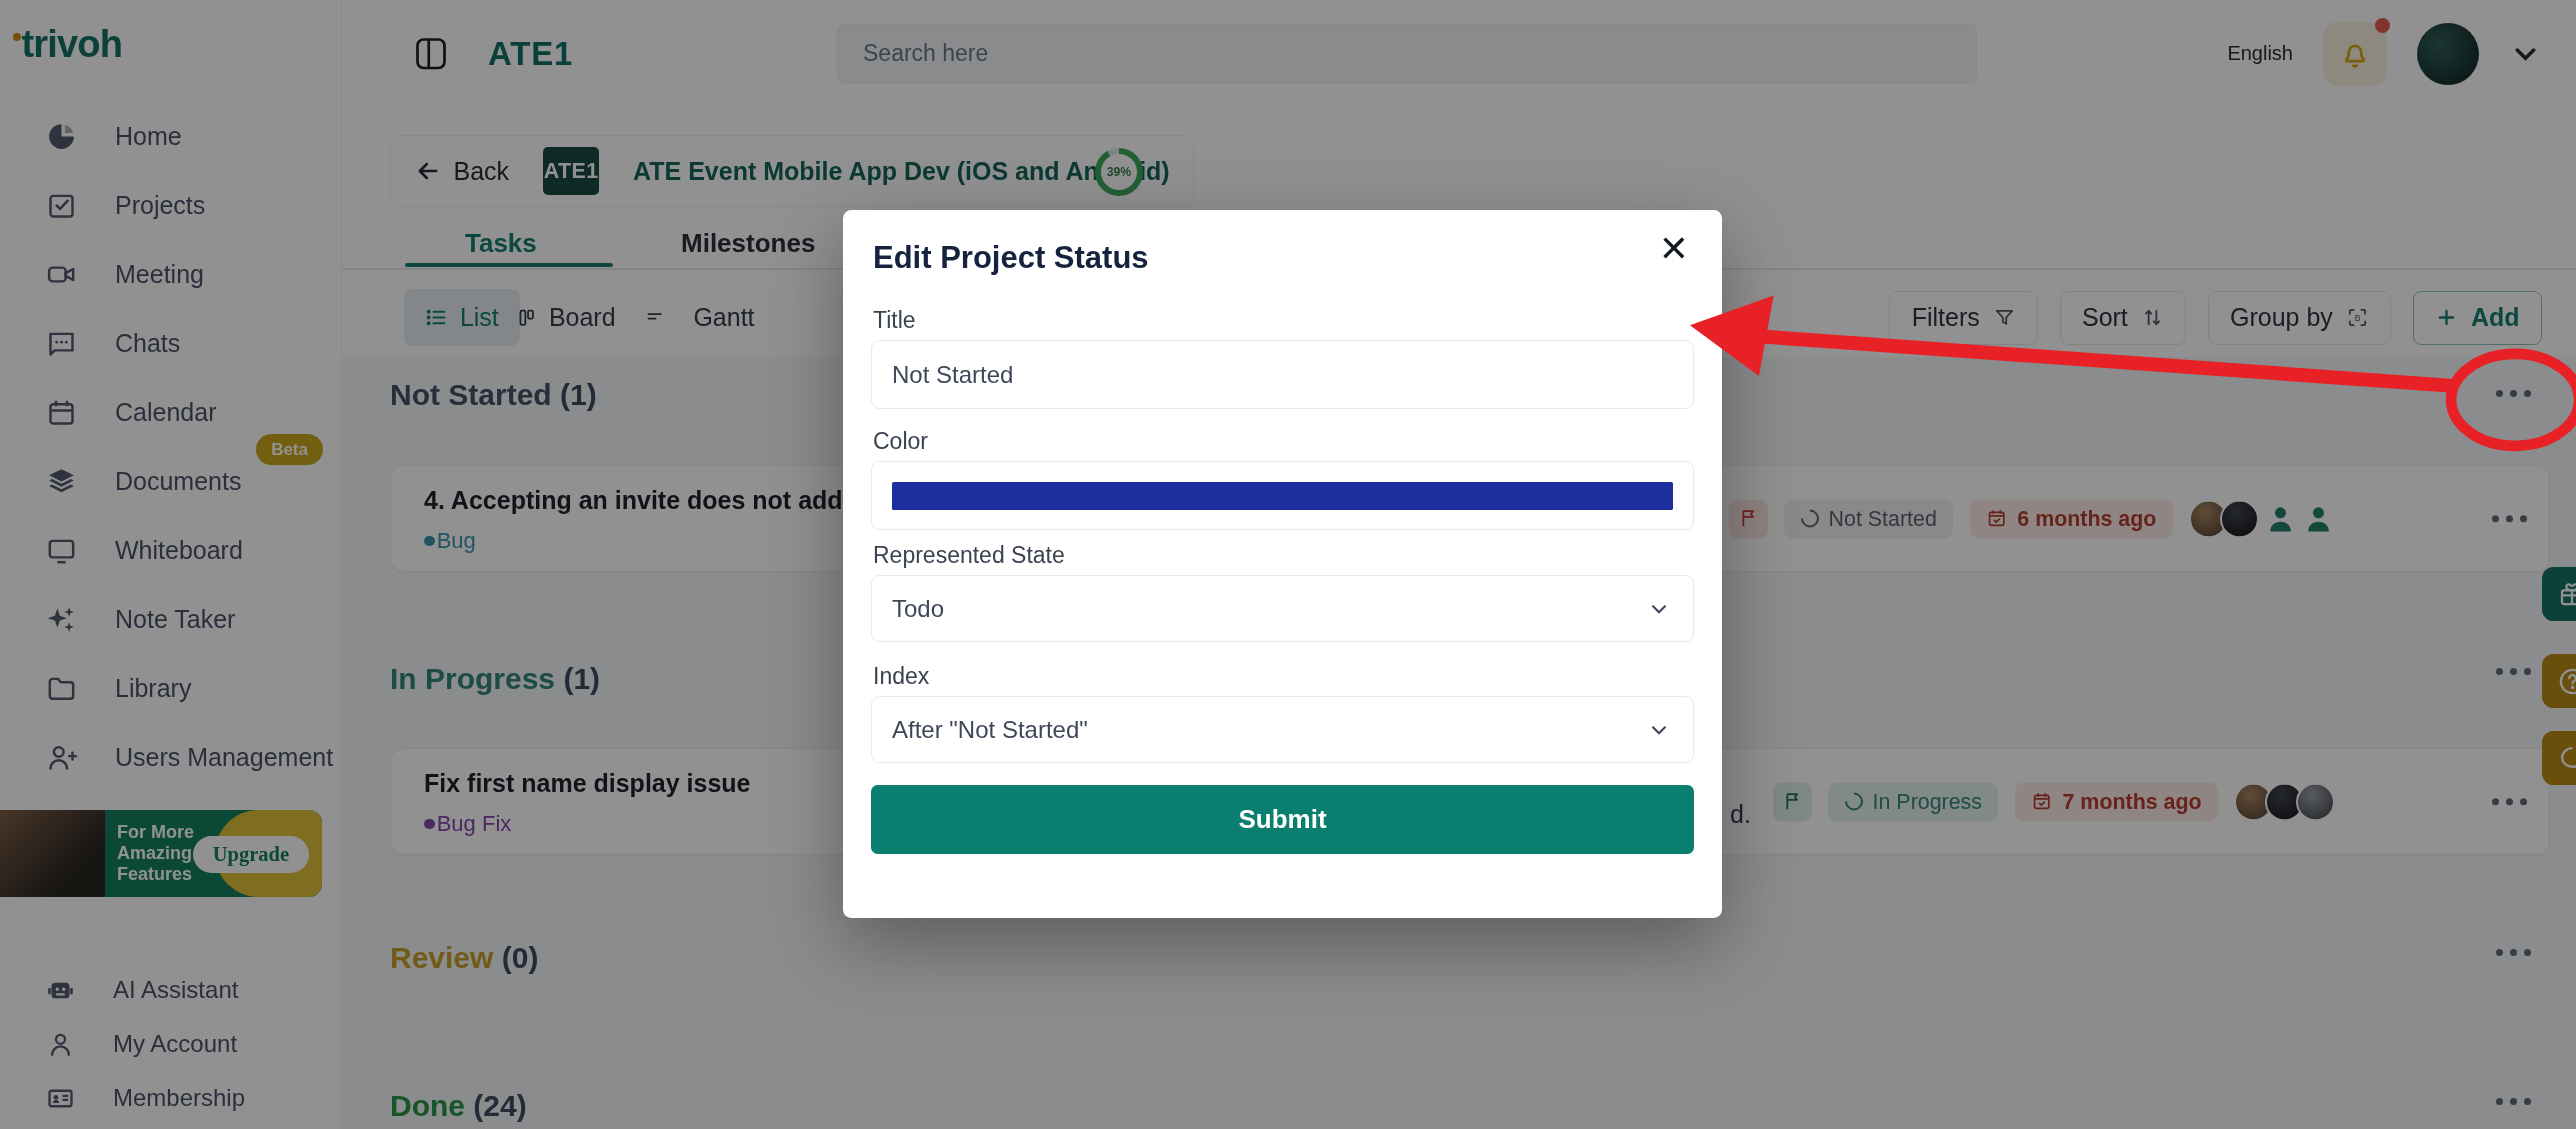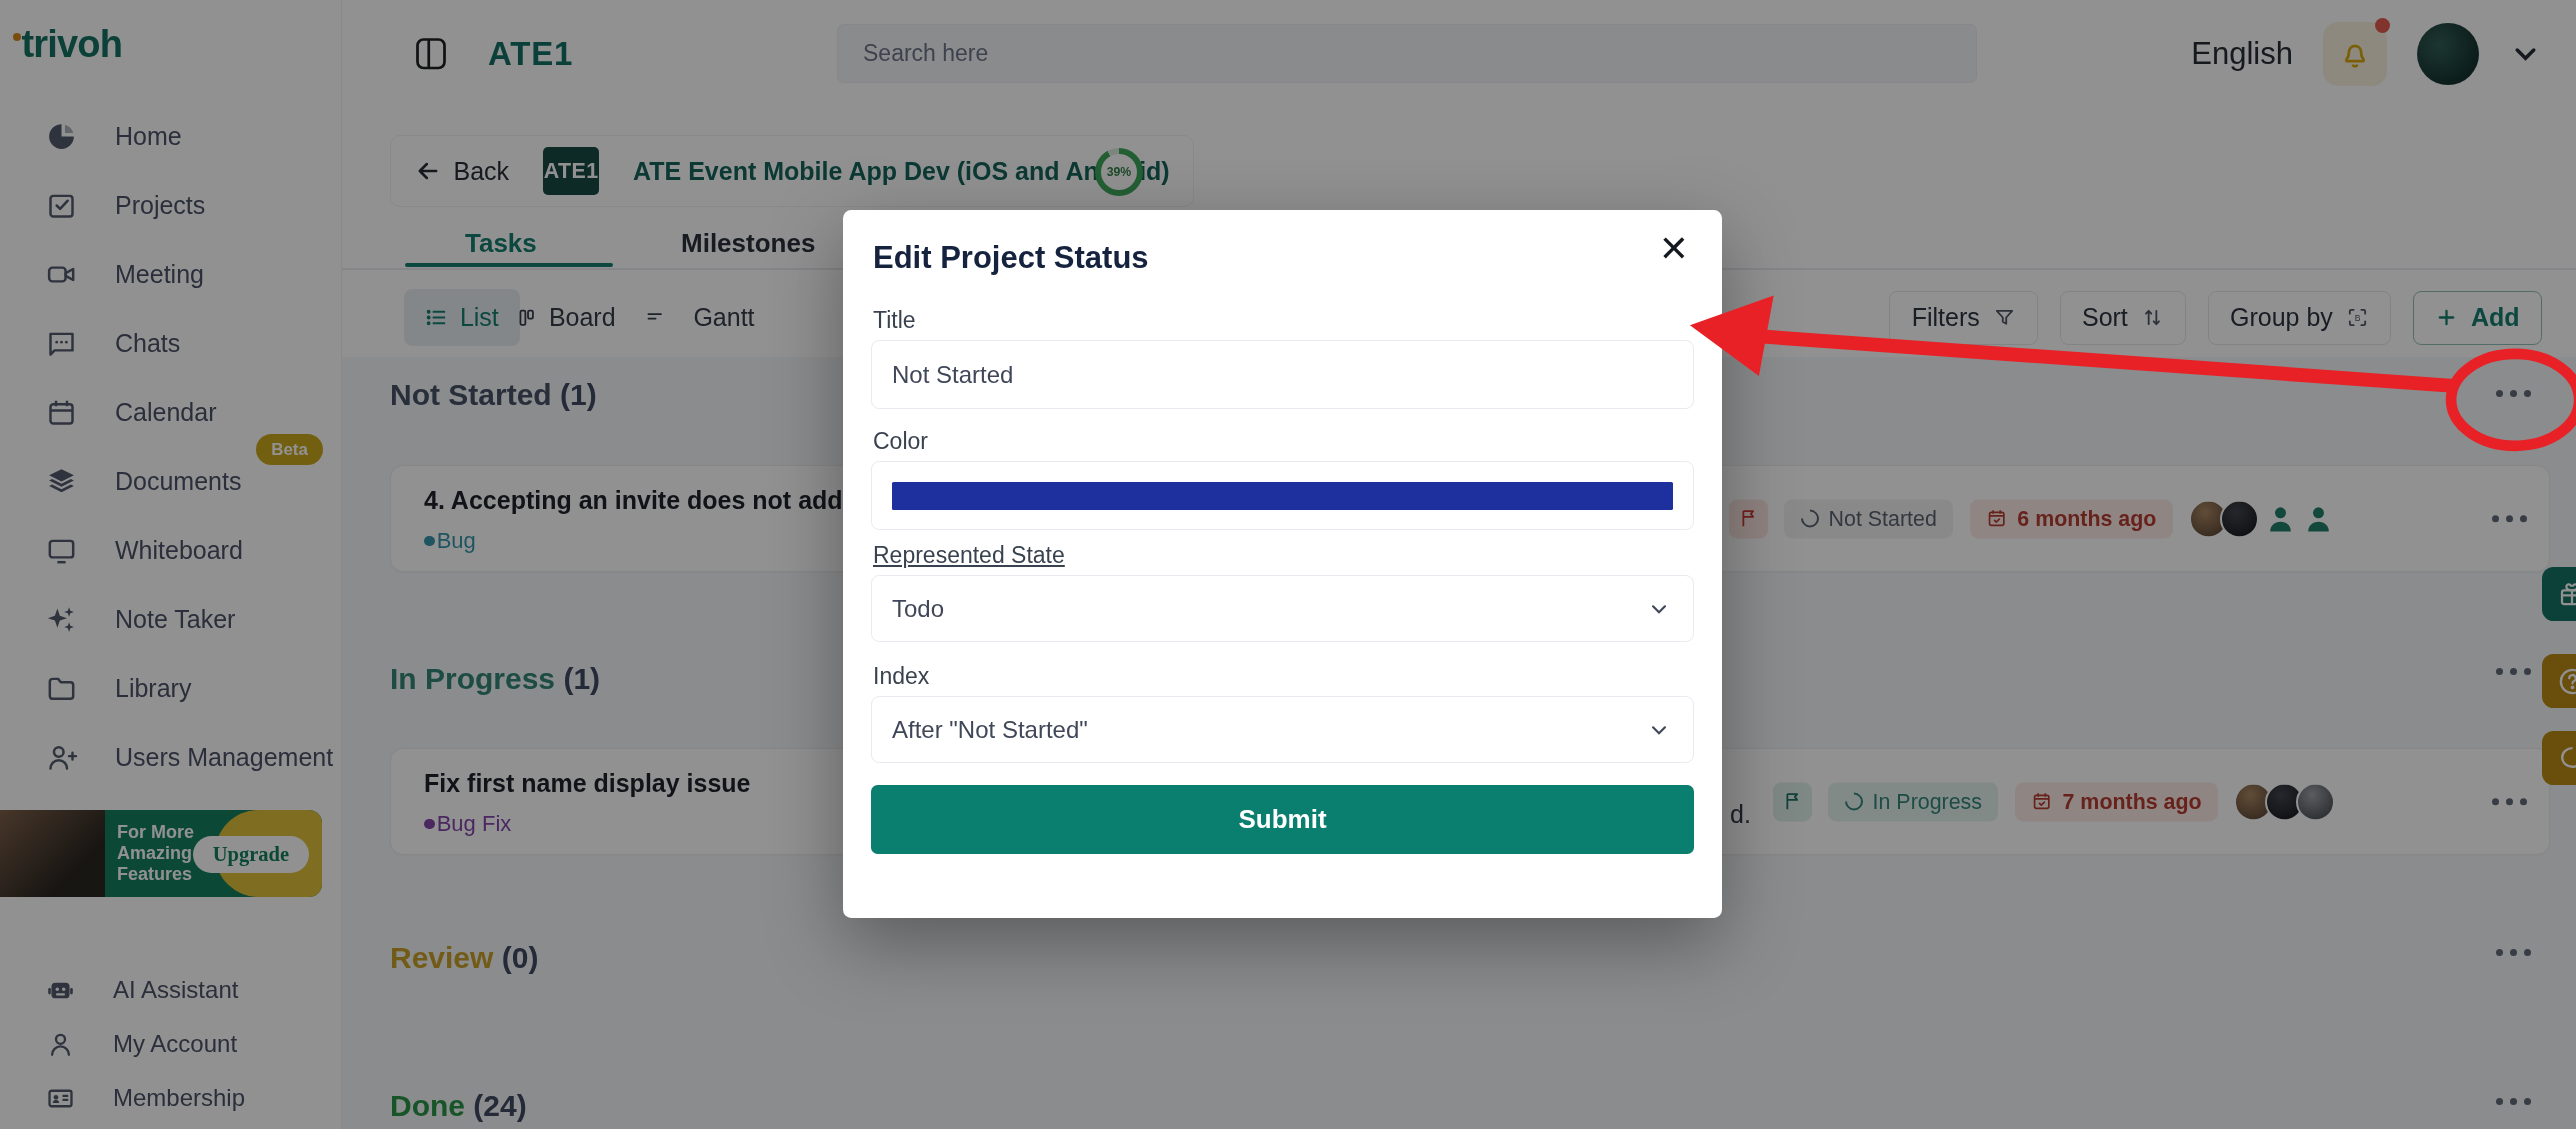--- a/index.html
+++ b/index.html
@@ -27,21 +27,21 @@
   .banner-text { position:absolute; left:117px; top:11.5px; color:#fff; font-size:18px; font-weight:700; line-height:21.4px; }
   .banner-btn { position:absolute; right:13px; top:25.5px; background:#fff; color:#0b7a58; font-size:20.5px; font-weight:600; padding:7.4px 20px; border-radius:820px; cursor:pointer;font-family:Liberation Serif, serif; }
 
   
   .topbar { position:absolute; left:342px; top:0; width:2234px; height:107px; background:#fff; z-index:1; }
   .collapse-btn { position:absolute; left:71px; top:34px; width:36px; height:38px; cursor:pointer; }
   .ws-code { position:absolute; left:146px; top:33px; font-size:33px; font-weight:800; color:#0c6b5f; letter-spacing:0.8px; line-height:41px; }
   .search { position:absolute; left:495px; top:24px; width:1140px; height:59px; background:#f3f4f6; border:0.8px solid #ededf0; border-radius:6.6px; font-size:23px; color:#3c4352; padding:0 25px; outline:none; font-family:"Liberation Sans",sans-serif; }
   .search::placeholder { color:#667085; }
   .topbar-right { position:absolute; right:34px; top:0; height:107px; display:flex; align-items:center; gap:30px; }
-  .lang { font-size:31px; color:#20252e; cursor:pointer;margin-left:36px; }
+  .lang { font-size:20px; color:#20252e; cursor:pointer;margin-left:36px; }
   .bell-wrap { position:relative; width:64px; height:64px; background:#f7f1df; border-radius:15px; display:flex; align-items:center; justify-content:center; cursor:pointer; }
   .bell-dot { position:absolute; right:-3.3px; top:-3.3px; width:15px; height:15px; border-radius:50%; background:#e2574c; }
   .avatar { width:62px; height:62px; border-radius:50%; background:radial-gradient(circle at 35% 35%, #2c5a50, #0b2a26 75%); cursor:pointer; }
   .caret { cursor:pointer; }
 
   
   .content { position:absolute; left:342px; top:107px; width:2234px; height:1022px; background:#f5f6f8; z-index:1; }
   .white-top { position:absolute; left:0; top:0; width:100%; height:250px; background:#fff; }
 
   .proj-head { position:absolute; left:48px; top:28px; height:72px; background:#fff; border:0.8px solid #f0f1f4; border-radius:10px; display:inline-flex; align-items:center; padding:0 23px; gap:34px; }
@@ -107,21 +107,21 @@
   .fb-gift { left:2542px; top:567px; background:#0e6e5f; }
   .fb-help { left:2542px; top:654px; background:#b8860b; }
   .fb-chat { left:2542px; top:731px; background:#b8860b; }
 
   
   .overlay { position:absolute; inset:0; background:rgba(10,10,12,0.45); z-index:10; }
   .modal { position:absolute; left:843px; top:210px; width:879px; height:708px; background:#fff; border-radius:8.2px; box-shadow:0 25px 74px rgba(0,0,0,0.35); z-index:20; padding:0 28px; }
   .modal-title { position:absolute; left:30px; top:30px; font-size:31px; font-weight:700; color:#15233f; }
   .modal-close { position:absolute; right:33px; top:21.4px; font-size:36px; color:#14181f; cursor:pointer; line-height:1; }
   .f-label { position:absolute; left:30px; font-size:23px; color:#39424f; }
-  .lbl-title { top:97px; } .lbl-color { top:218px; } .lbl-state { top:332px;text-decoration:underline; } .lbl-index { top:453px; }
+  .lbl-title { top:97px; } .lbl-color { top:218px; } .lbl-state { top:332px; } .lbl-index { top:453px; }
   .f-input { position:absolute; left:28px; width:823px; height:69px; border:1.6px solid #e8eaf0; border-radius:8.2px; background:#fff; font-size:24px; color:#3f4759; padding:0 20px; outline:none; font-family:"Liberation Sans",sans-serif; }
   .in-title { top:130px; }
   .f-color { position:absolute; left:28px; top:251px; width:823px; height:69px; border:1.6px solid #e8eaf0; border-radius:8.2px; cursor:pointer; }
   .color-bar { position:absolute; left:20px; right:20px; top:20px; height:28px; background:#1e2f9e; border-radius:1.6px; }
   .f-select { position:absolute; left:28px; width:823px; height:67px; border:1.6px solid #e8eaf0; border-radius:8.2px; display:flex; align-items:center; font-size:24px; color:#3f4759; padding:0 20px; cursor:pointer; }
   .sel-state { top:365px; } .sel-index { top:486px; }
   .f-select svg { position:absolute; right:21.4px; }
   .submit-btn { position:absolute; left:28px; top:575px; width:823px; height:69px; background:#0a7e6f; border:none; border-radius:6.6px; color:#fff; font-size:26px; font-weight:700; cursor:pointer; font-family:"Liberation Sans",sans-serif; }
 
   .annotation { position:absolute; inset:0; z-index:30; pointer-events:none; }

